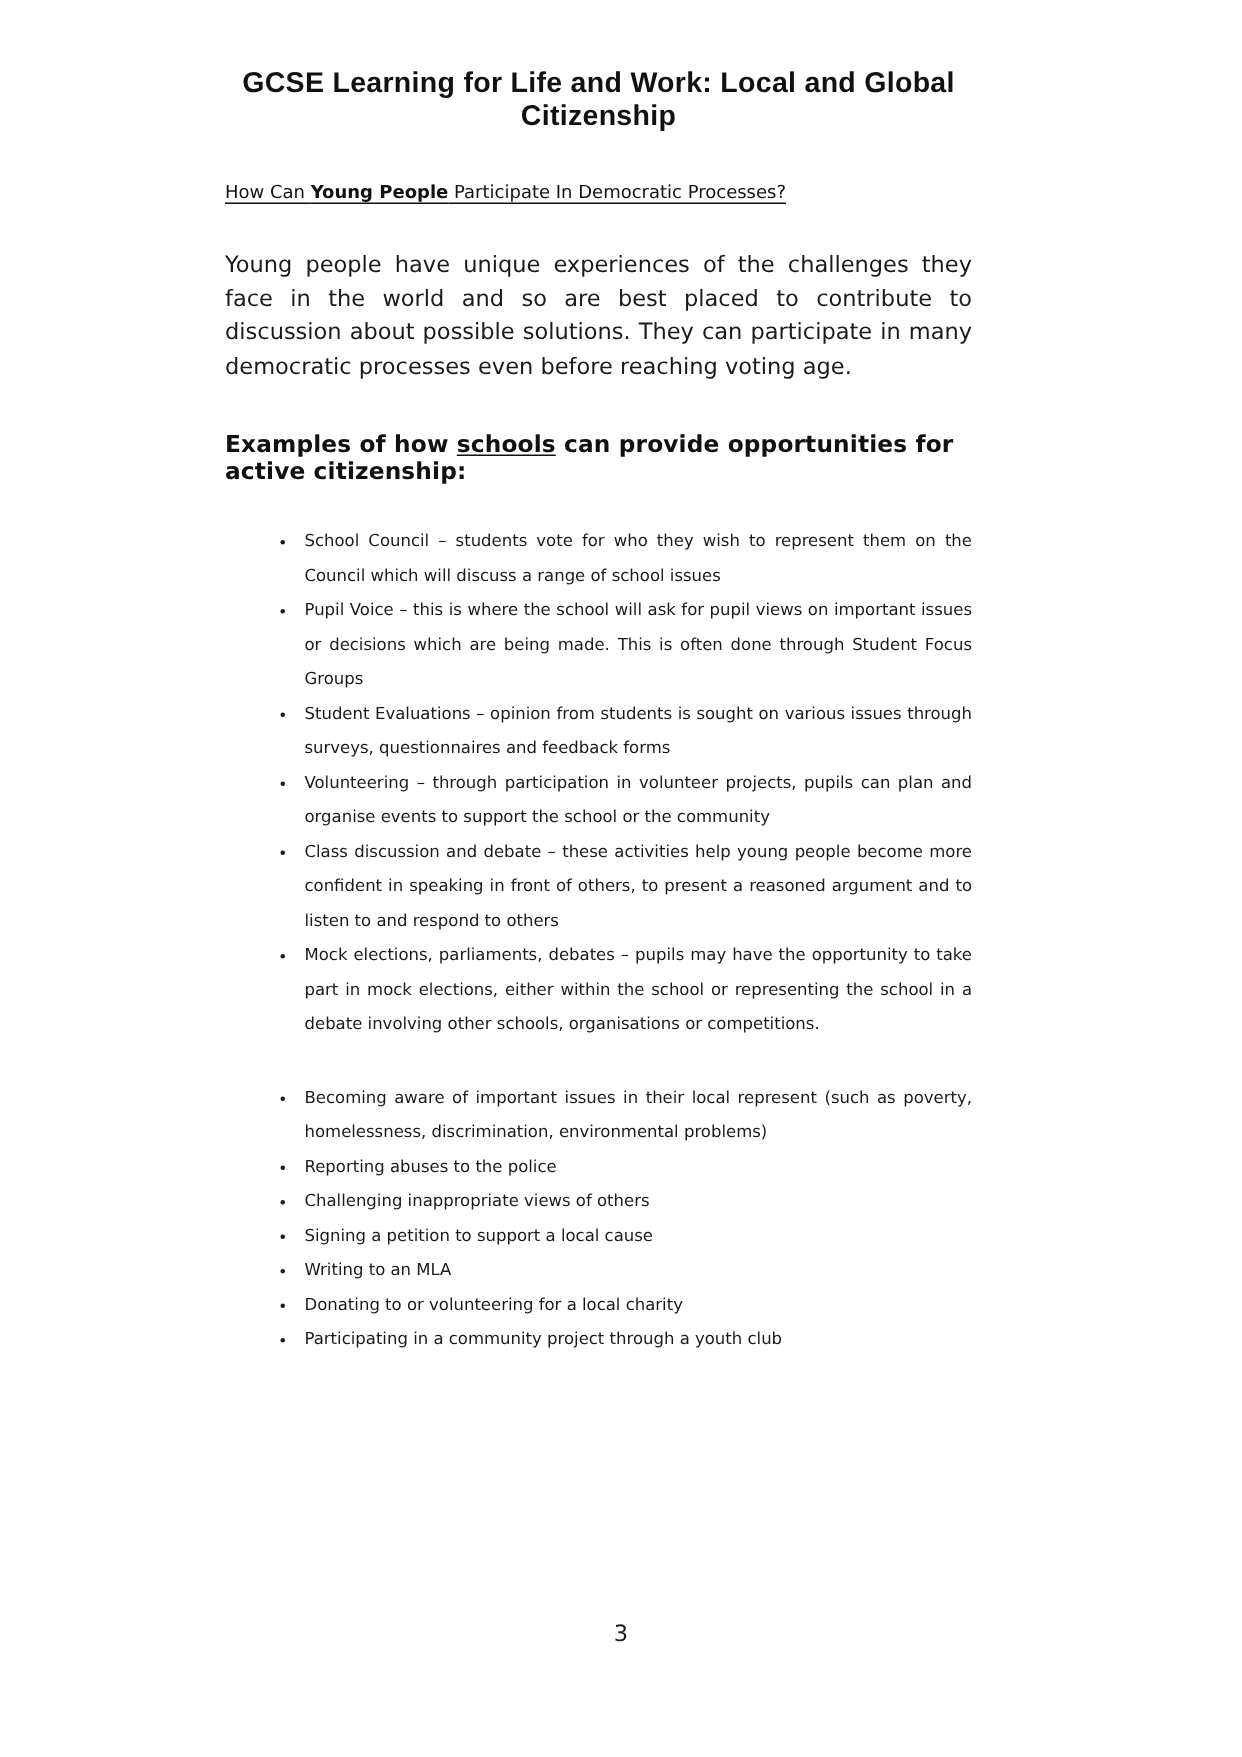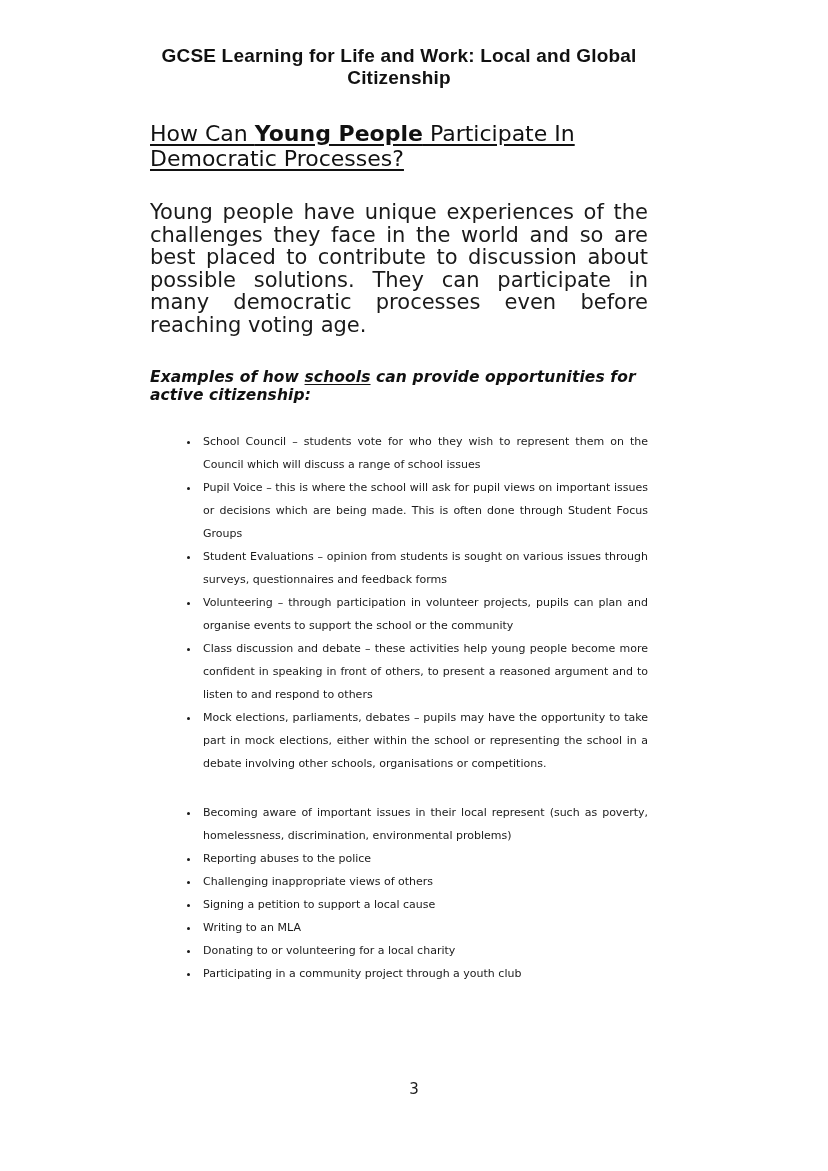--- a/index.html
+++ b/index.html
@@ -22,44 +22,43 @@
   .doc-title {
     margin: 45px 0 0 0;
     text-align: center;
     font-family: "Liberation Sans", sans-serif;
     font-size: 19px;
     font-weight: bold;
     letter-spacing: 0.2px;
     color: #111111;
   }
   .para {
-    font-size: 21px;
+    font-size: 15px;
     line-height: 22.5px;
     text-align: justify;
     margin: 30px 0 0 0;
   }
   .para-loose {
     font-size: 15.5px;
     line-height: 27px;
     margin-top: 30px;
   }
   .section-heading {
     margin: 32px 0 0 0;
-    font-size: 22px;
+    font-size: 12px;
     font-weight: normal;
     text-decoration: underline;
     text-underline-offset: 3px;
     color: #111111;
   }
   .section-heading .bold { font-weight: bold; }
   .sub-heading {
     margin: 32px 0 0 0;
     font-size: 15.5px;
     font-weight: bold;
-    font-style: italic;
     color: #111111;
     letter-spacing: 0.1px;
   }
   .sub-heading .underline {
     text-decoration: underline;
     text-underline-offset: 2px;
   }
   .sub-heading.community { margin-top: 60px; }
   .bullet-list {
     margin: 26px 0 0 0;

